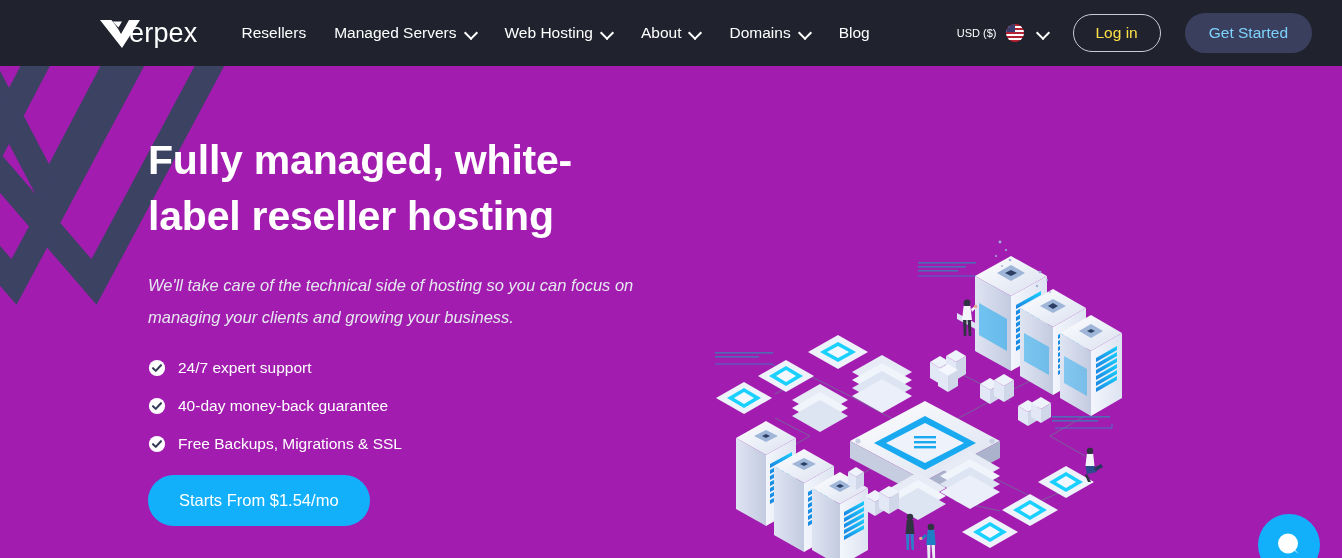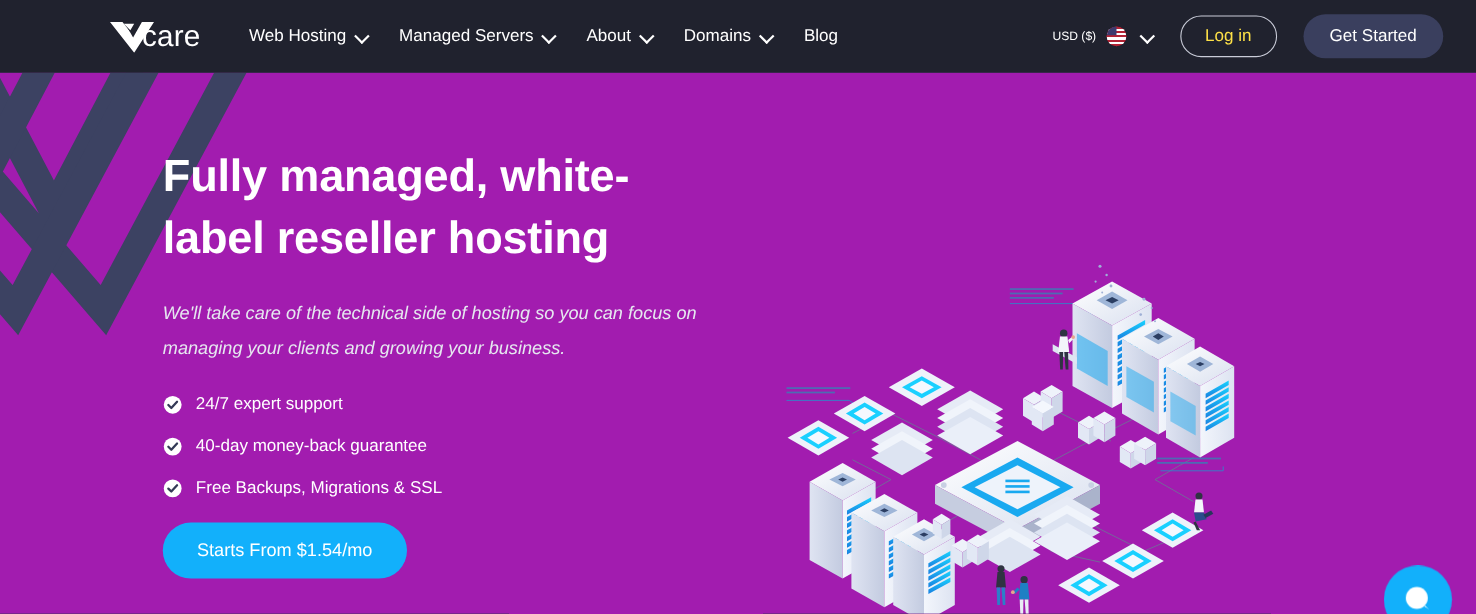--- a/index.html
+++ b/index.html
@@ -113,21 +113,21 @@
     border-radius: 22px;
     padding: 9px 22px;
     font-size: 15.5px;
     cursor: pointer;
     margin-left: 12px;
     font-family: inherit;
     white-space: nowrap;
   }
   .btn-getstarted {
     border: none;
-    color: #ffffff;
+    color: #7dd3fc;
     background: #3a3f5e;
     border-radius: 22px;
     padding: 11px 24px;
     font-size: 15.5px;
     cursor: pointer;
     margin-left: 24px;
     font-family: inherit;
     white-space: nowrap;
   }
 
@@ -222,30 +222,33 @@
 <body>
 
 <div class="navbar">
 
   <div class="logo">
     <svg class="logo-mark" width="44" height="30" viewBox="0 0 44 30">
       <path d="M2 2 L15 2 L23 16 L31 2 L42 2 L24 30 Z" fill="#ffffff"></path>
       <path d="M13 1.5 L26 1.5 L20.5 11 Z" fill="#20222e"></path>
       <path d="M14.5 3.5 L24 3.5 L20.5 9.5 Z" fill="#ffffff"></path>
     </svg>
-    <span class="logo-word">care</span>
+    <span class="logo-word">erpex</span>
   </div>
 
   <div class="nav-links">
     <div class="nav-item">
-      <span>Web Hosting</span>
-      <span class="chev"></span>
+      <span>Resellers</span>
     </div>
     <div class="nav-item">
       <span>Managed Servers</span>
+      <span class="chev"></span>
+    </div>
+    <div class="nav-item">
+      <span>Web Hosting</span>
       <span class="chev"></span>
     </div>
     <div class="nav-item">
       <span>About</span>
       <span class="chev"></span>
     </div>
     <div class="nav-item">
       <span>Domains</span>
       <span class="chev"></span>
     </div>

